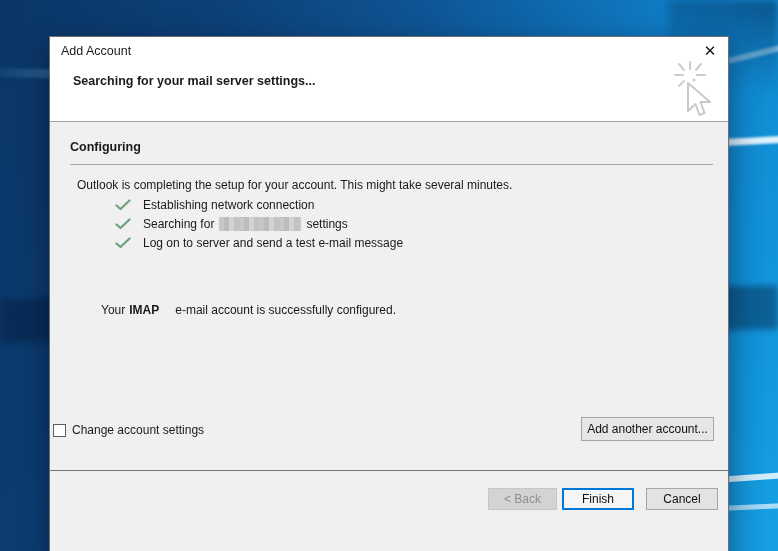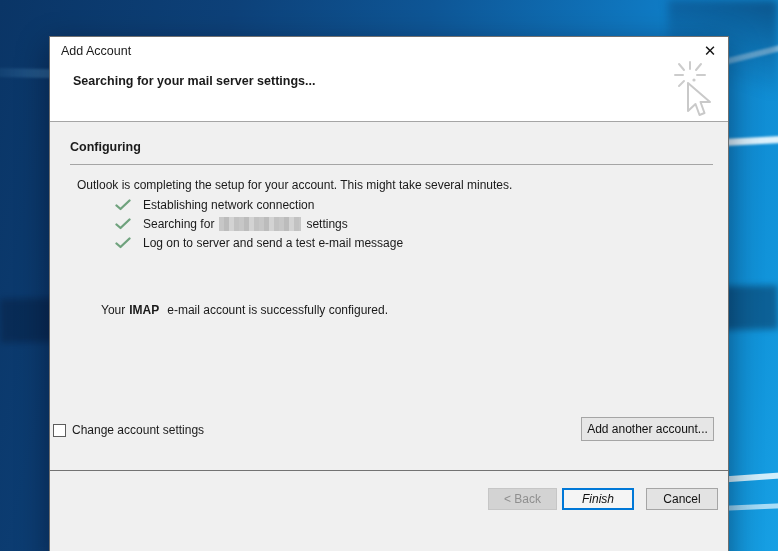--- a/index.html
+++ b/index.html
@@ -62,41 +62,41 @@
   .chk svg{stroke:var(--check-green,#6fa27d);}
   .redacted{
     display:inline-block;width:82px;height:14px;vertical-align:-2px;margin:0 5px;
     background-image:
       repeating-linear-gradient(90deg,#c7c7c7 0 5px,#bcbcbc 5px 10px,#d3d3d3 10px 15px,#c2c2c2 15px 20px),
       repeating-linear-gradient(0deg,rgba(255,255,255,.35) 0 4px,rgba(0,0,0,.07) 4px 8px);
     filter:blur(.4px);
   }
   .result-line{position:absolute;left:51px;top:266px;font-size:12px;}
   .result-line .sp{margin-right:4px;}
-  .result-line b{margin-right:8px;}
+  .result-line b{margin-right:16px;}
   
   .chg-row{position:absolute;left:3px;top:386px;display:flex;align-items:center;}
   .checkbox{
     width:13px;height:13px;background:#fff;border:1px solid #5c5c5c;box-sizing:border-box;
     margin-right:6px;
   }
   .btn{
     display:inline-block;text-align:center;font-size:12px;color:#111;
     background:#e3e3e3;border:1px solid #a5a5a5;box-sizing:border-box;cursor:default;
   }
   .add-another{position:absolute;left:531px;top:380px;width:133px;height:24px;line-height:22px;background:#e6e6e6;}
   
   .dlg-footer{
     position:absolute;left:0;top:433px;width:100%;height:46px;background:#f0f0f0;
     border-top:1px solid #737373;box-sizing:border-box;
   }
   .btn-back{position:absolute;left:438px;top:17px;width:69px;height:22px;line-height:20px;
     background:#d3d3d3;border:1px solid #c6c6c6;color:#8f8f8f;}
   .btn-finish{position:absolute;left:512px;top:17px;width:72px;height:22px;line-height:18px;
-    background:#f5f5f5;border:2px solid var(--accent,#0078d7);font-style:italic;}
+    background:#f5f5f5;border:2px solid var(--accent,#0078d7);}
   .btn-cancel{position:absolute;left:596px;top:17px;width:72px;height:22px;line-height:20px;}
 </style>
 </head>
 <body>
 
 <div class="desktop">
   <div class="beam beam1"></div>
   <div class="beam beam3"></div>
   <div class="beam darkband"></div>
   <div class="beam cornerdark"></div>

